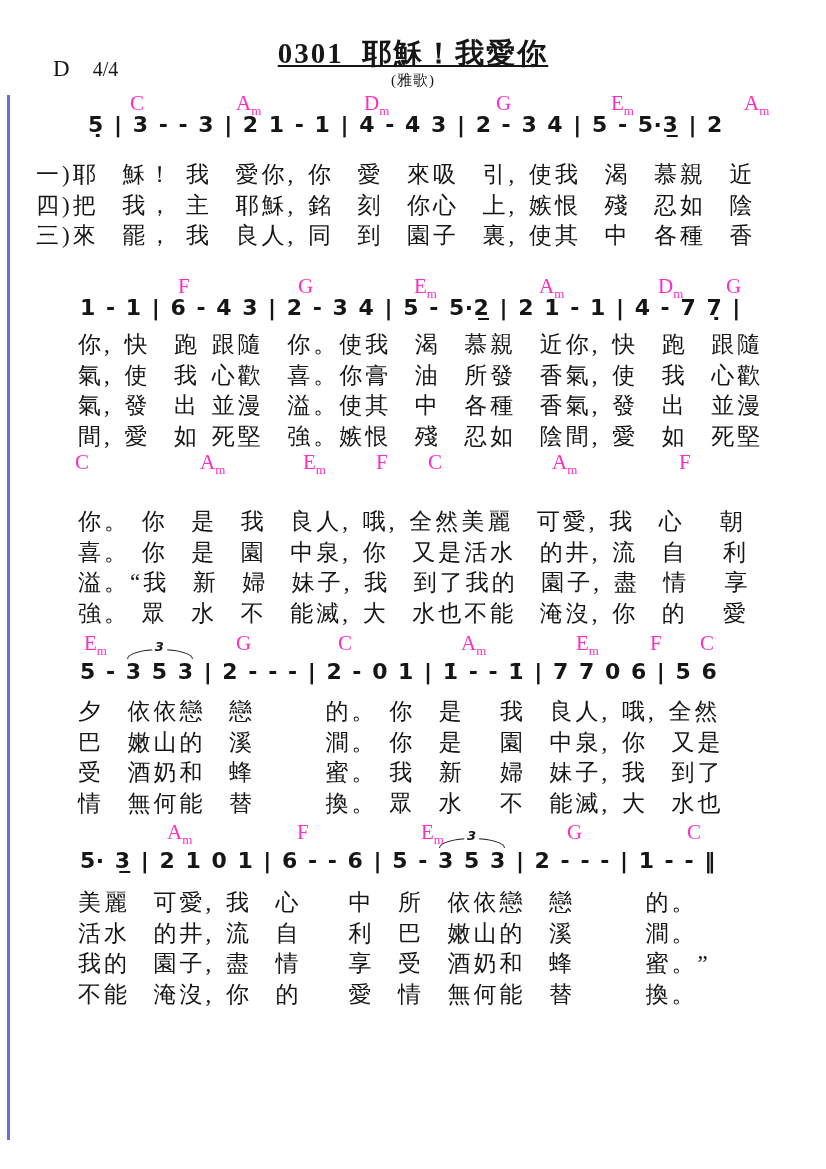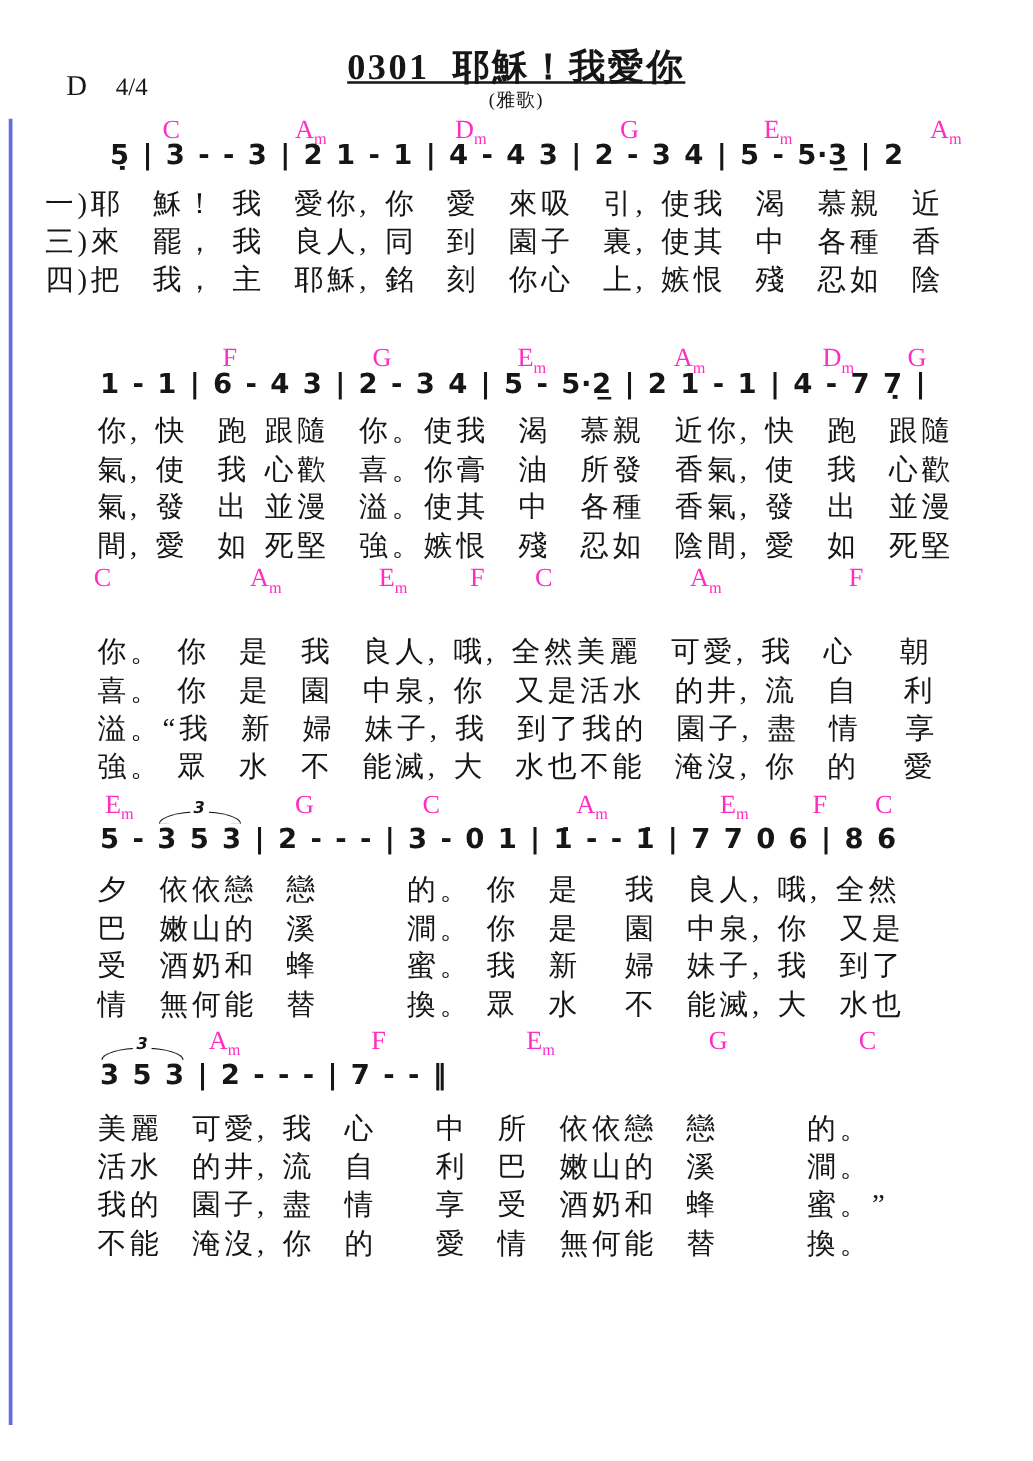--- a/index.html
+++ b/index.html
@@ -55,21 +55,21 @@
     position:absolute;left:1px;right:1px;top:-9px;height:9px;
     border:1.5px solid var(--ink);border-bottom:none;
     border-radius:50% 50% 0 0 / 100% 100% 0 0;
   }
   .triplet-label{
     position:absolute;left:50%;top:-18px;transform:translateX(-50%);
     font-size:13px;font-weight:bold;background:#fff;
     padding:0 3px;line-height:1;font-style:italic;
   }
   .lyrics{position:absolute;left:78px;width:760px;}
-  .lyrics.block1{left:36px;}
+  .lyrics.block1{left:36px;margin-top:12px;}
   .lyric-line{
     font-size:23px;line-height:30.5px;
     letter-spacing:3px;word-spacing:3px;
     white-space:pre;color:var(--ink);
   }
 </style>
 </head>
 <body>
 
 <div class="edge-line"></div>
@@ -85,22 +85,22 @@
       <span class="chord" style="left: 364px;">D<sub>m</sub></span>
       <span class="chord" style="left: 496px;">G</span>
       <span class="chord" style="left: 611px;">E<sub>m</sub></span>
       <span class="chord" style="left: 744px;">A<sub>m</sub></span>
     </div>
   <div class="notes"><span>5̣ | 3 - - 3 | 2 1 - 1 | 4 - 4 3 | 2 - 3 4 | 5 - 5·3̲ | 2</span><span class="triplet-group"><span></span></span><span></span></div>
 </div>
 
 <div class="lyrics block1" style="top:148px">
   <div class="lyric-line">一)耶  穌！ 我  愛你, 你  愛  來吸  引, 使我  渴  慕親  近</div>
+  <div class="lyric-line">四)把  我， 主  耶穌, 銘  刻  你心  上, 嫉恨  殘  忍如  陰</div>
   <div class="lyric-line">三)來  罷， 我  良人, 同  到  園子  裏, 使其  中  各種  香</div>
-  <div class="lyric-line">四)把  我， 主  耶穌, 銘  刻  你心  上, 嫉恨  殘  忍如  陰</div>
 </div>
 
 <div class="system" style="top:276px">
   <div class="chords">
       <span class="chord" style="left: 178px;">F</span>
       <span class="chord" style="left: 298px;">G</span>
       <span class="chord" style="left: 414px;">E<sub>m</sub></span>
       <span class="chord" style="left: 539px;">A<sub>m</sub></span>
       <span class="chord" style="left: 658px;">D<sub>m</sub></span>
       <span class="chord" style="left: 726px;">G</span>
@@ -137,39 +137,39 @@
 <div class="system" style="top:633px">
   <div class="chords">
       <span class="chord" style="left: 84px;">E<sub>m</sub></span>
       <span class="chord" style="left: 236px;">G</span>
       <span class="chord" style="left: 338px;">C</span>
       <span class="chord" style="left: 461px;">A<sub>m</sub></span>
       <span class="chord" style="left: 576px;">E<sub>m</sub></span>
       <span class="chord" style="left: 650px;">F</span>
       <span class="chord" style="left: 700px;">C</span>
     </div>
-  <div class="notes" style="top:25px"><span>5 - </span><span class="triplet-group"><span class="triplet-arc"></span><span class="triplet-label">3</span><span>3 5 3</span></span><span> | 2 - - - | 3 - 0 1 | 1̇ - - 1̇ | 7 7 0 6 | 8 6</span></div>
+  <div class="notes" style="top:25px"><span>5 - </span><span class="triplet-group"><span class="triplet-arc"></span><span class="triplet-label">3</span><span>3 5 3</span></span><span> | 2 - - - | 2 - 0 1 | 1̇ - - 1̇ | 7 7 0 6 | 5 6</span></div>
 </div>
 
 <div class="lyrics" style="top:697px">
   <div class="lyric-line">夕  依依戀  戀      的。 你  是   我  良人, 哦, 全然</div>
   <div class="lyric-line">巴  嫩山的  溪      澗。 你  是   園  中泉, 你  又是</div>
   <div class="lyric-line">受  酒奶和  蜂      蜜。 我  新   婦  妹子, 我  到了</div>
   <div class="lyric-line">情  無何能  替      換。 眾  水   不  能滅, 大  水也</div>
 </div>
 
 <div class="system" style="top:822px">
   <div class="chords">
       <span class="chord" style="left: 167px;">A<sub>m</sub></span>
       <span class="chord" style="left: 297px;">F</span>
       <span class="chord" style="left: 421px;">E<sub>m</sub></span>
       <span class="chord" style="left: 567px;">G</span>
       <span class="chord" style="left: 687px;">C</span>
     </div>
-  <div class="notes" style="top:25px"><span class="triplet-group"><span class="triplet-arc"></span><span class="triplet-label">3</span><span>3 5 3</span></span><span> | 2 - - - | 7 - - ‖</span></div>
+  <div class="notes" style="top:25px"><span>5· 3̲ | 2 1 0 1 | 6 - - 6 | 5 - </span><span class="triplet-group"><span class="triplet-arc"></span><span class="triplet-label">3</span><span>3 5 3</span></span><span> | 2 - - - | 1 - - ‖</span></div>
 </div>
 
 <div class="lyrics" style="top:888px">
   <div class="lyric-line">美麗  可愛, 我  心    中  所  依依戀  戀      的。</div>
   <div class="lyric-line">活水  的井, 流  自    利  巴  嫩山的  溪      澗。</div>
   <div class="lyric-line">我的  園子, 盡  情    享  受  酒奶和  蜂      蜜。”</div>
   <div class="lyric-line">不能  淹沒, 你  的    愛  情  無何能  替      換。</div>
 </div>
 
 </body></html>

